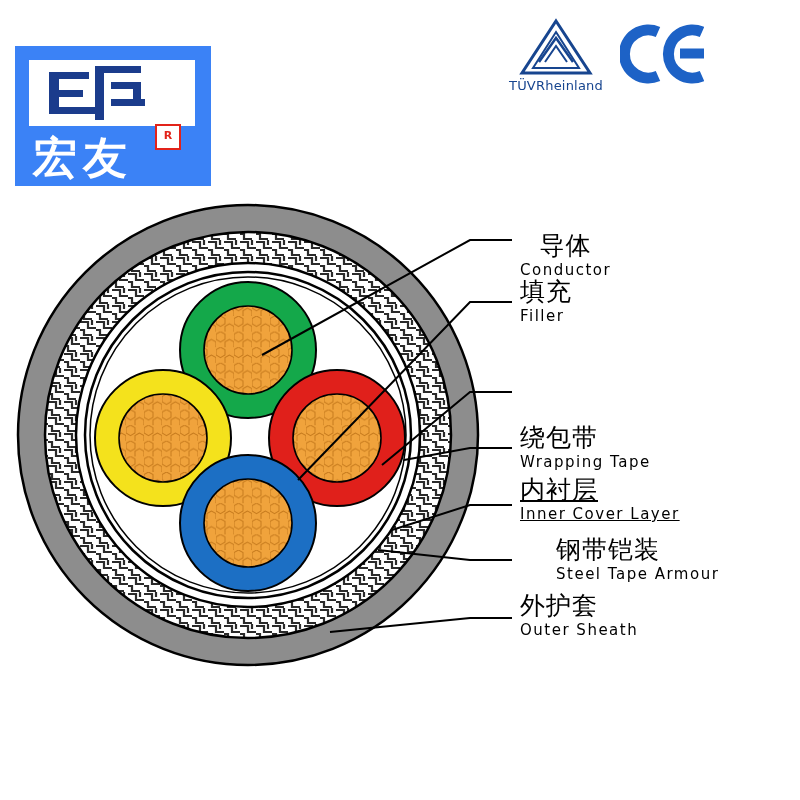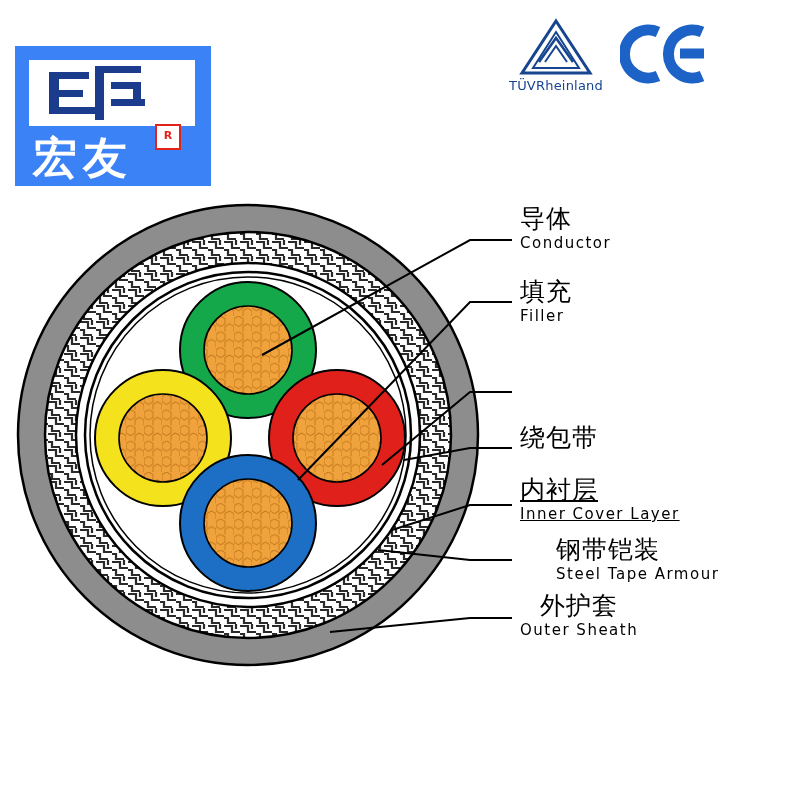--- a/index.html
+++ b/index.html
@@ -253,37 +253,38 @@
       <path d="M298,320 L470,142 L512,142"></path>
       <path d="M382,305 L470,232 L512,232"></path>
       <path d="M404,300 L470,288 L512,288"></path>
       <path d="M392,370 L470,345 L512,345"></path>
       <path d="M378,390 L470,400 L512,400"></path>
       <path d="M330,472 L470,458 L512,458"></path>
     </g>
   </svg>
 
   <div class="labels">
-    <div class="label" style="left:520px; top:45px;">
+    <div class="label" style="left:520px; top:72px;text-align:center;">
       <span class="cn">导体</span>
       <span class="en">Conductor</span>
     </div>
     <div class="label" style="left:520px; top:118px;">
       <span class="cn">填充</span>
       <span class="en">Filler</span>
     </div>
     <div class="label" style="left:520px; top:264px;">
       <span class="cn">绕包带</span>
+      <span class="en">Wrapping Tape</span>
     </div>
     <div class="label" style="left:520px; top:316px;text-decoration:underline;">
       <span class="cn">内衬层</span>
       <span class="en">Inner Cover Layer</span>
     </div>
     <div class="label" style="left:520px; top:376px;margin-left:36px;">
       <span class="cn">钢带铠装</span>
       <span class="en">Steel Tape Armour</span>
     </div>
-    <div class="label" style="left:520px; top:432px;text-align:center;">
+    <div class="label" style="left:520px; top:432px;">
       <span class="cn">外护套</span>
       <span class="en">Outer Sheath</span>
     </div>
   </div>
 </div>
 
 </body></html>

